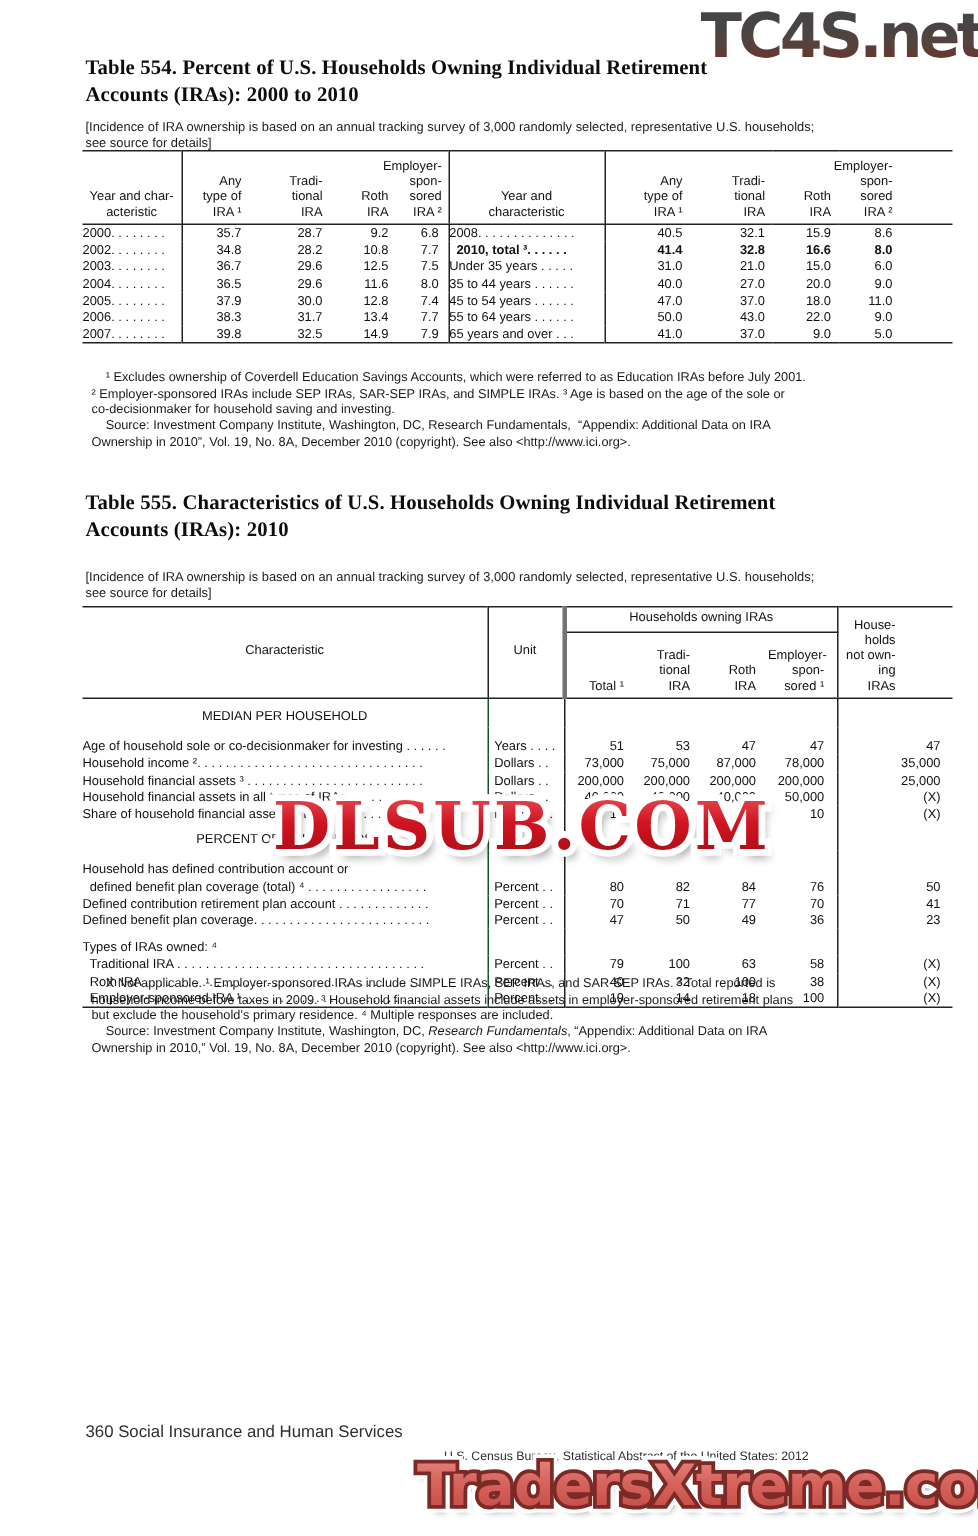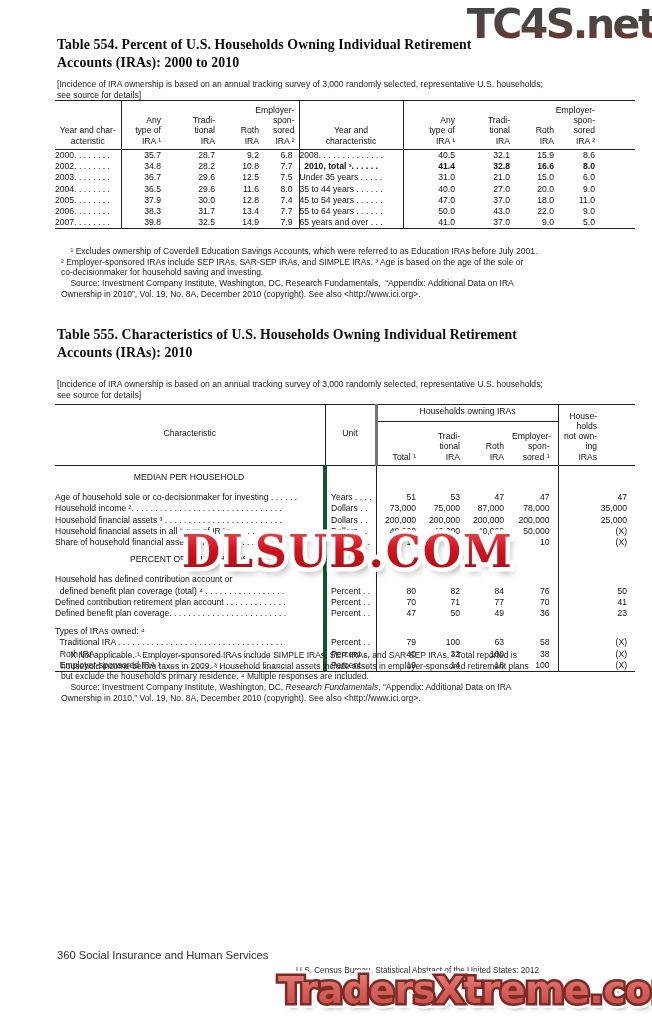--- a/index.html
+++ b/index.html
@@ -33,21 +33,21 @@
   #t554 thead th { height:45px; }
   #t554 .hl { text-align:center; }
   #t554 .hr { text-align:right; padding-right:5px; }
   #t554 .he { position:relative; }
   #t554 .he .in { position:absolute; right:4px; bottom:3px; width:90px; text-align:right;
                   white-space:pre-line; line-height:10.3px; }
   #t554 .pade  { padding-right:6px; }
   #t554 .pade2 { padding-right:40px; }
   tr.boldr .rside { font-weight:bold; }
 
-  #t555 .c-lbl  { white-space:pre; overflow:hidden; border-right:4px solid #14532d; }
+  #t555 .c-lbl  { white-space:pre; overflow:hidden; border-right:1px solid #14532d; }
   #t555 .c-unit { border-right:1px solid #222; padding-left:4px; white-space:pre;margin-left:30px; }
   #t555 .c-emp  { border-right:1px solid #222; }
   #t555 .c-not  { padding-right:41px; }
   #t555 .num5   { text-align:right; padding-right:8px; }
   #t555 th.h-lbl  { border-right:1px solid #222; text-align:center; vertical-align:middle; }
   #t555 th.h-unit { border-right:3px solid #737373; text-align:center; vertical-align:middle; }
   #t555 th.h-span { border-right:1px solid #222; text-align:center; height:13px;
                     vertical-align:middle; border-bottom:1px solid #222; }
   #t555 th.h-sub  { height:40px; text-align:right; padding-right:8px; }
   #t555 th.h-emp  { border-right:1px solid #222; }

